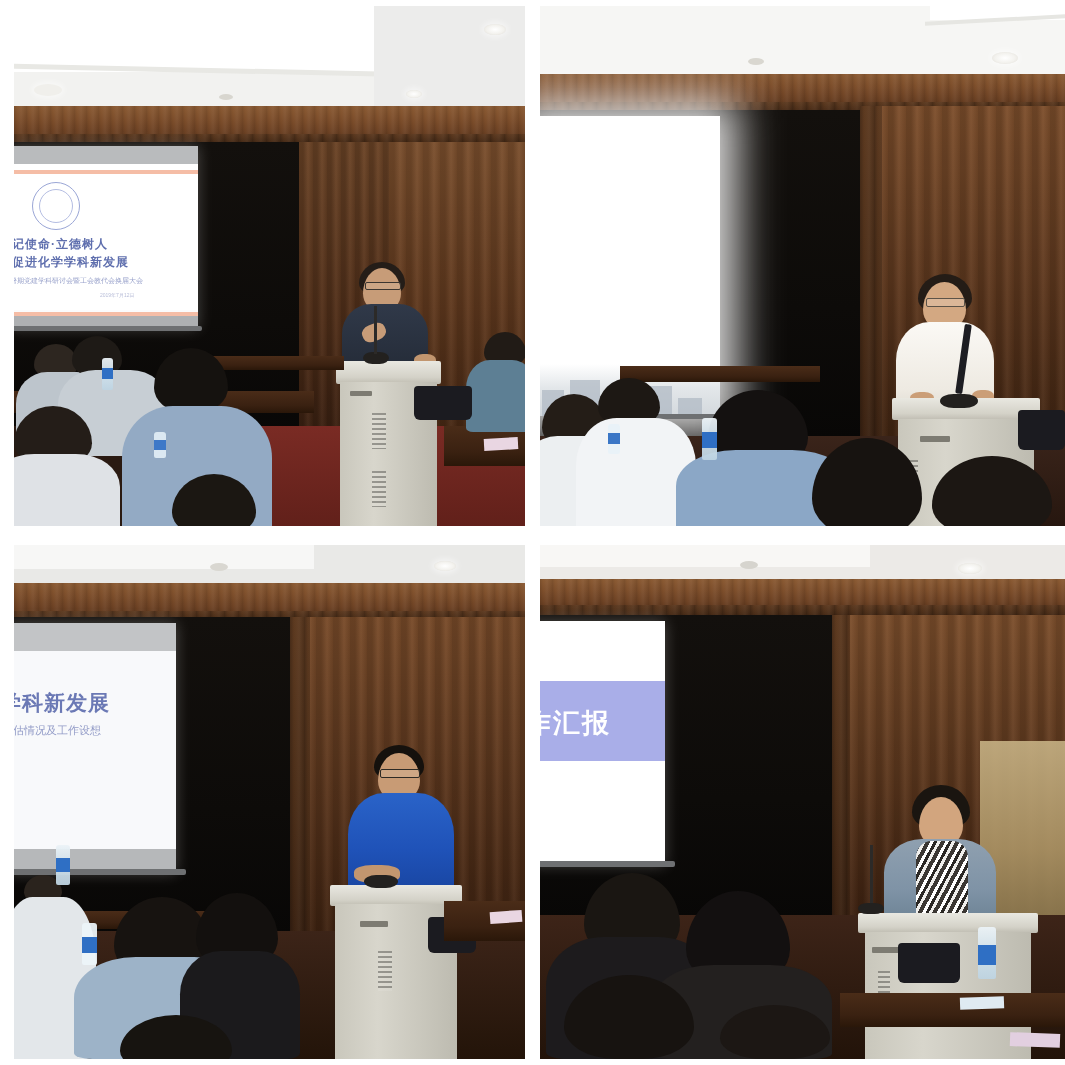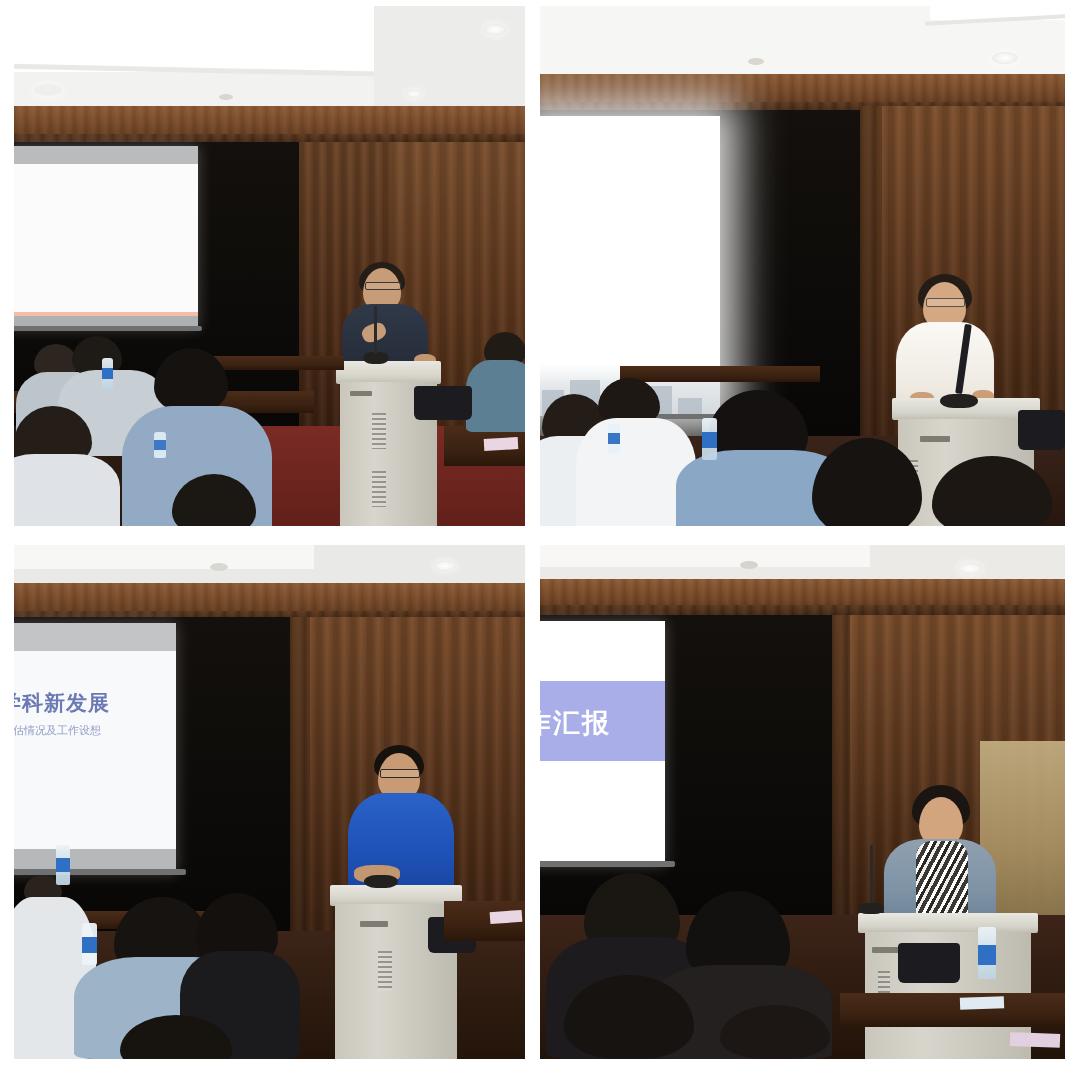--- a/index.html
+++ b/index.html
@@ -101,20 +101,29 @@
 
     <div class="darkwall" style="left:0;top:136px;width:511px;height:300px;"></div>
 
     <div class="wood" style="left:285px;top:136px;width:90px;height:300px;
            background:repeating-linear-gradient(90deg,rgba(0,0,0,.18) 0 4px,rgba(255,255,255,.03) 9px,rgba(0,0,0,.12) 14px),linear-gradient(180deg,#6d4527 0%,#52301a 60%,#3a2011 100%);"></div>
     <div class="wood" style="left:375px;top:136px;width:136px;height:300px;
            background:repeating-linear-gradient(90deg,rgba(0,0,0,.14) 0 5px,rgba(255,255,255,.04) 11px,rgba(0,0,0,.10) 17px),linear-gradient(180deg,#7b4f2d 0%,#60391e 55%,#452713 100%);"></div>
 
     <div class="screen" style="left:-6px;top:140px;width:190px;height:182px;">
       <div class="screen-top" style="height:18px;"></div>
+      <div class="slide" style="top:18px;height:146px;">
+        <div class="slide-band" style="top:6px;height:4px;background:#f5bda6;"></div>
+        <div class="seal" style="left:24px;top:18px;width:46px;height:46px;">
+        </div>
+        <div class="slide-title" style="left:4px;top:72px;font-size:12px;letter-spacing:1px;">记使命·立德树人</div>
+        <div class="slide-title" style="left:4px;top:90px;font-size:12px;letter-spacing:1px;">促进化学学科新发展</div>
+        <div class="slide-sub" style="left:2px;top:112px;font-size:7px;opacity:.75;">暑期党建学科研讨会暨工会教代会换届大会</div>
+        <div class="slide-tiny" style="left:92px;top:128px;font-size:5px;opacity:.7;">2019年7月12日</div>
+      </div>
       <div class="slide-band" style="top:166px;height:5px;background:#f5bda6;"></div>
       <div class="screen-bot" style="height:12px;"></div>
     </div>
     <div class="screen-bar" style="left:-6px;top:320px;width:194px;height:5px;"></div>
 
     <div class="carpet" style="left:230px;top:420px;width:281px;height:110px;"></div>
     <div class="darkwall" style="left:0;top:420px;width:240px;height:110px;background:#2a1a12;"></div>
 
     <div>
       <div class="hair" style="left:345px;top:256px;width:46px;height:34px;background:#241d18;"></div>

